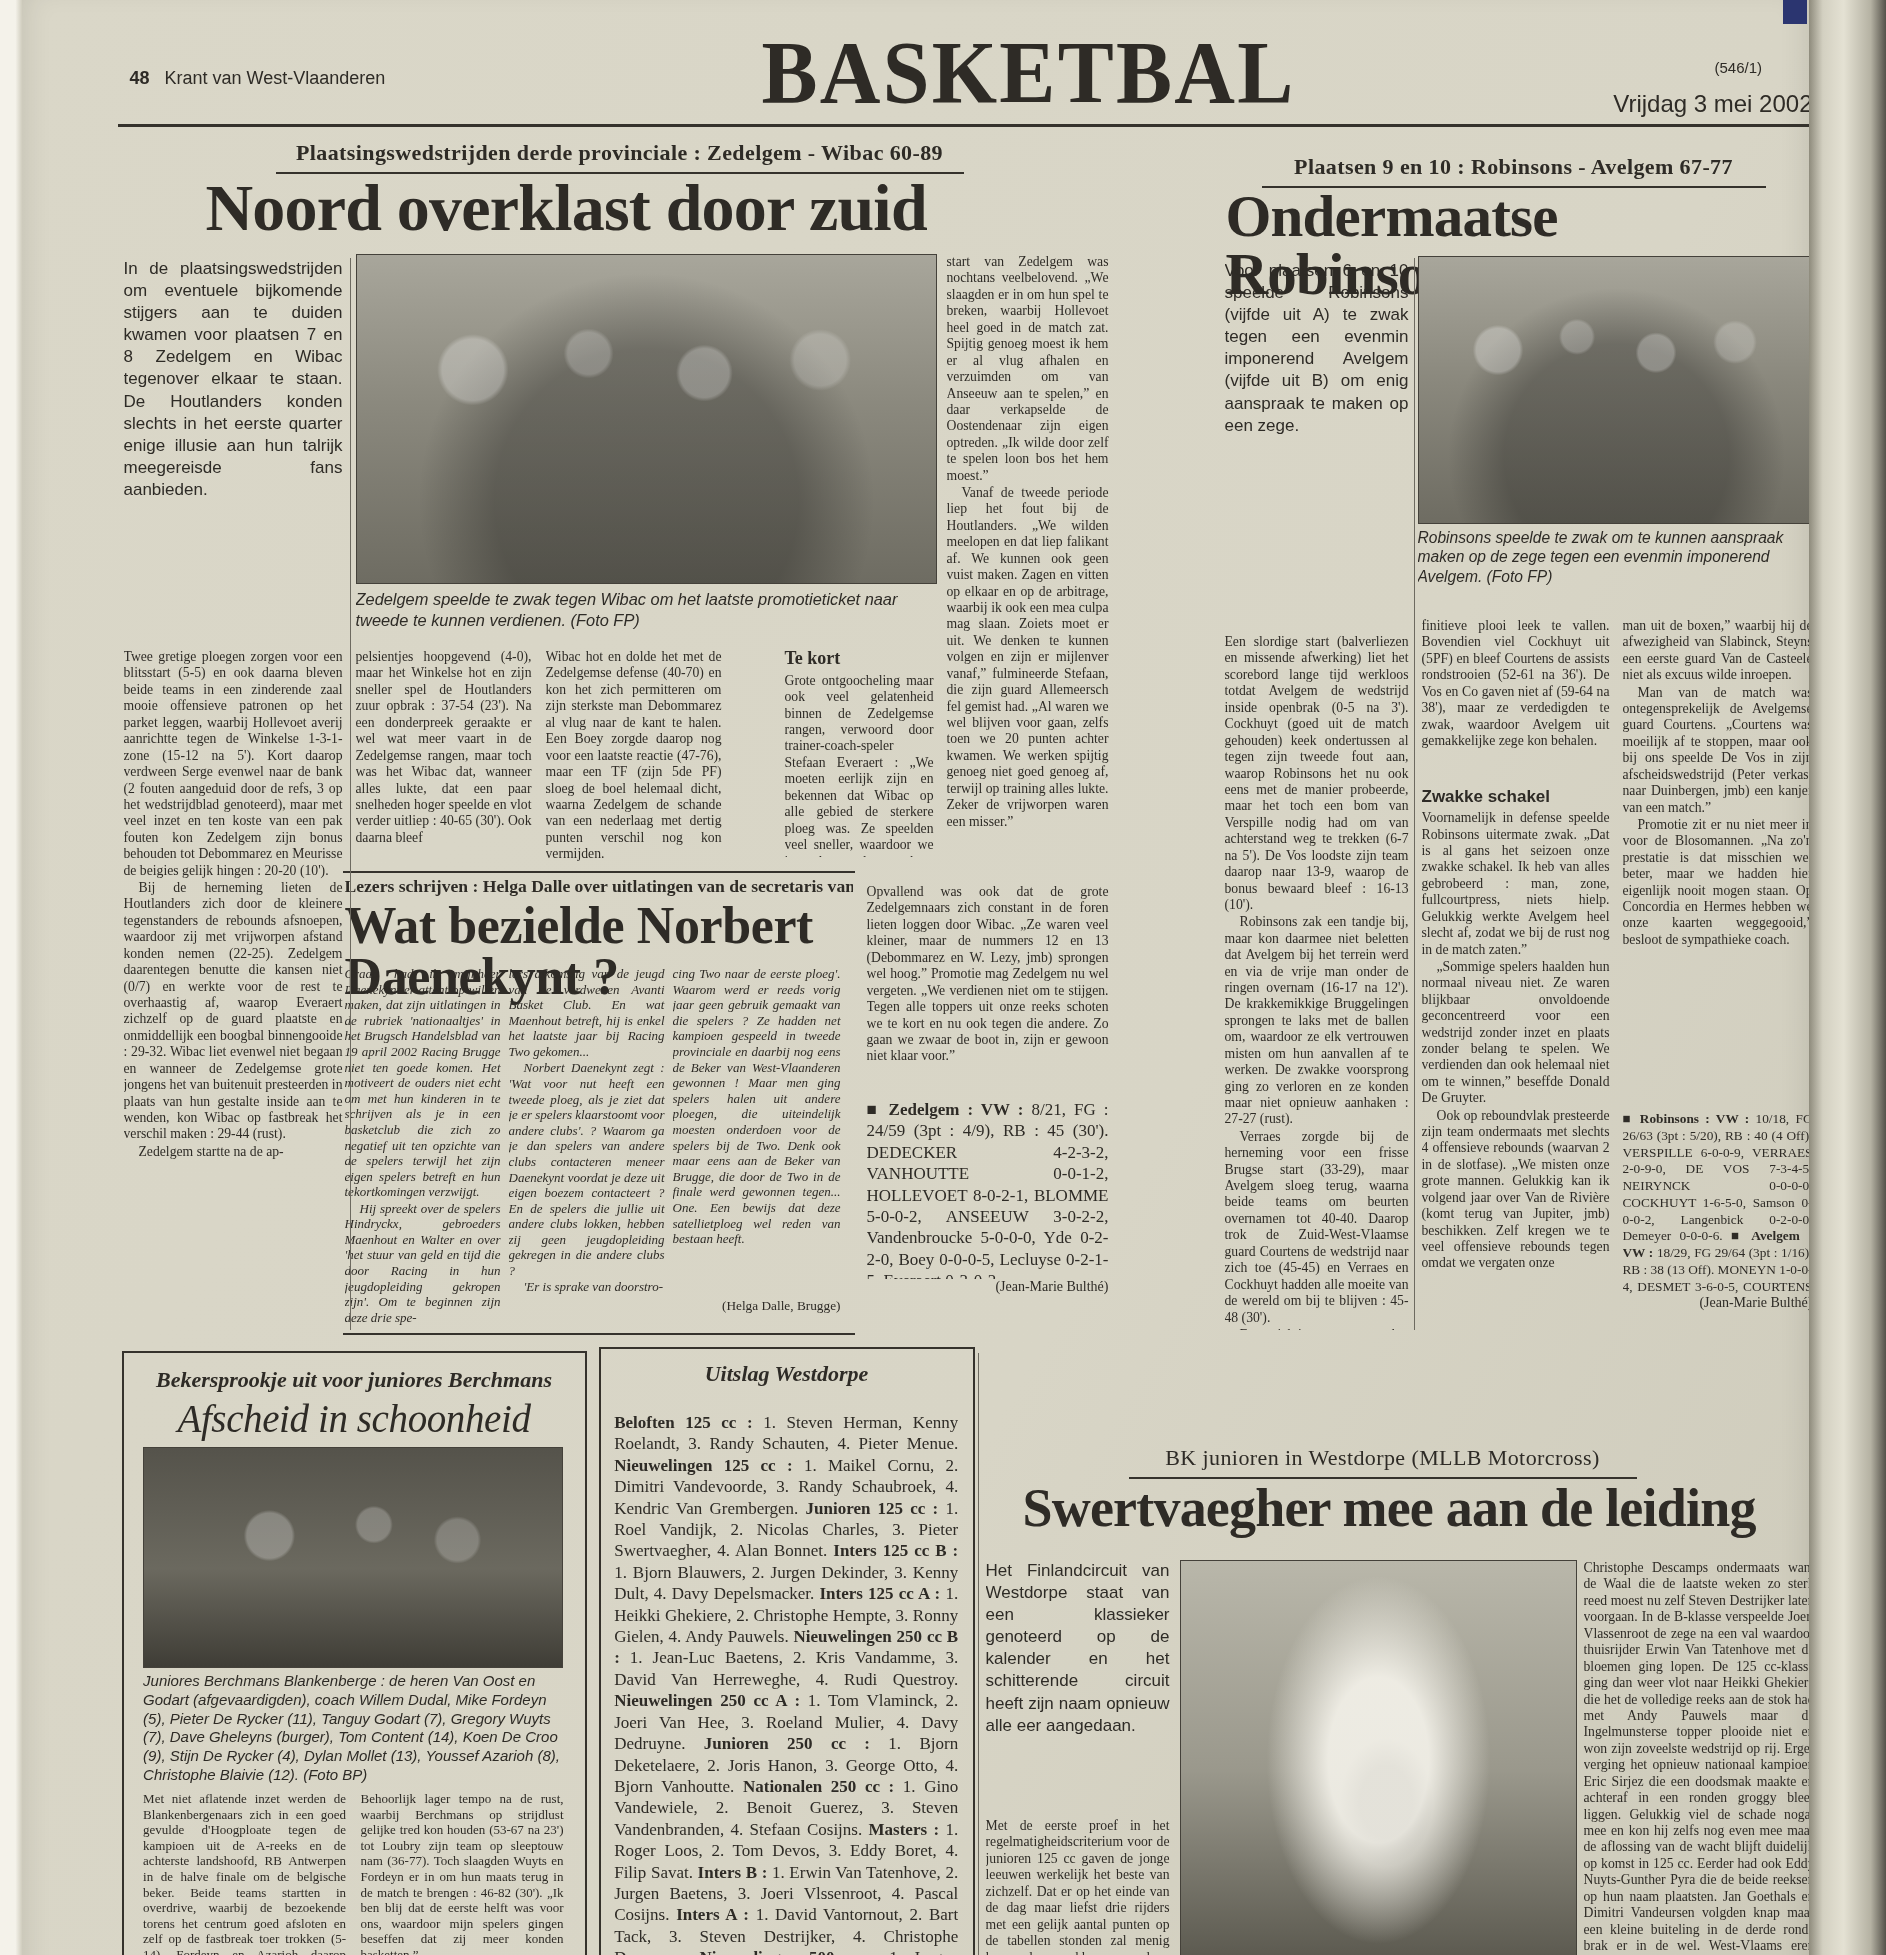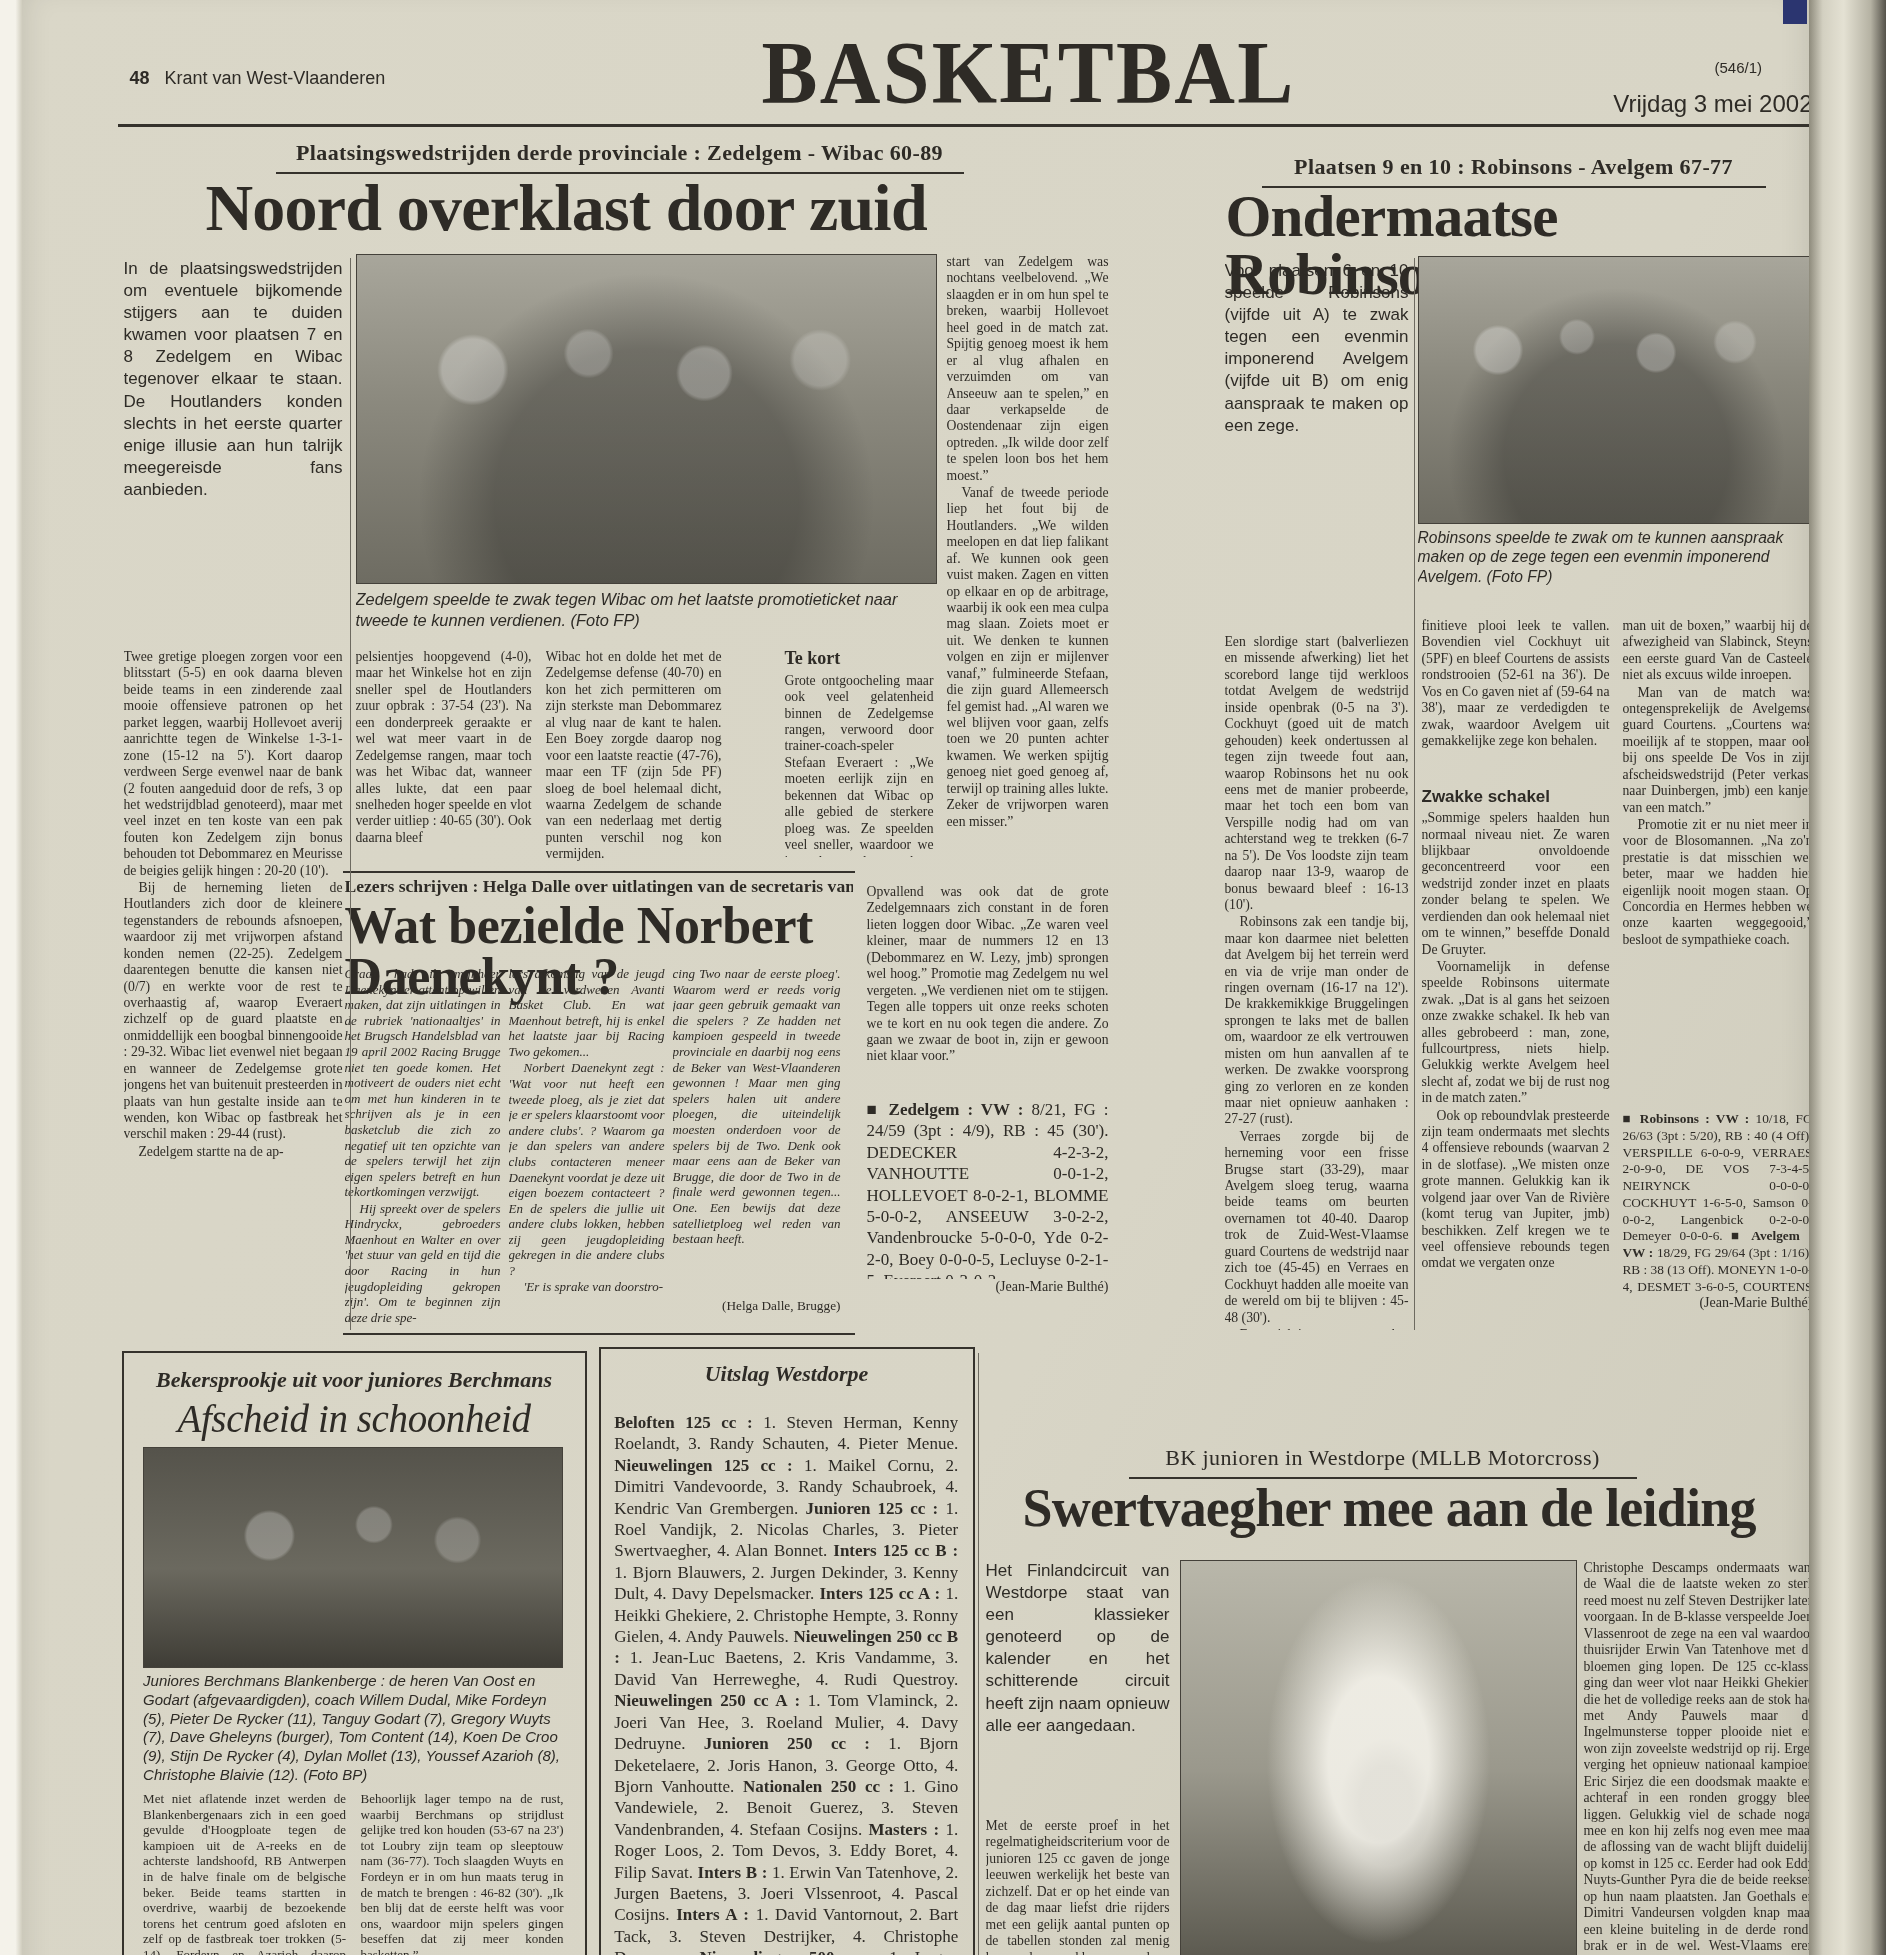--- a/index.html
+++ b/index.html
@@ -102,22 +102,22 @@
       <p>Robinsons zak een tandje bij, maar kon daarmee niet beletten dat Avelgem bij het terrein werd en via de vrije man onder de ringen overnam (16-17 na 12'). De krakkemikkige Bruggelingen sprongen te laks met de ballen om, waardoor ze elk vertrouwen misten om hun aanvallen af te werken. De zwakke voorsprong ging zo verloren en ze konden maar niet opnieuw aanhaken : 27-27 (rust).</p>
       <p>Verraes zorgde bij de herneming voor een frisse Brugse start (33-29), maar Avelgem sloeg terug, waarna beide teams om beurten overnamen tot 40-40. Daarop trok de Zuid-West-Vlaamse guard Courtens de wedstrijd naar zich toe (45-45) en Verraes en Cockhuyt hadden alle moeite van de wereld om bij te blijven : 45-48 (30').</p>
       <p>Evenwichtige start van het slotkwart tot Van Den Heede gemakkelijk infiltreerde (47-55 na 33') en halfweg dit gedeelte de wedstrijd in zijn de-</p>
     </div>
   <div class="abs" style="left:1400px;top:618px;width:188px;height:712px;">
     <div class="col" style="height:164px;">
         <p>finitieve plooi leek te vallen. Bovendien viel Cockhuyt uit (5PF) en bleef Courtens de assists rondstrooien (52-61 na 36'). De Vos en Co gaven niet af (59-64 na 38'), maar ze verdedigden te zwak, waardoor Avelgem uit gemakkelijke zege kon behalen.</p>
       </div>
     <div class="sub" style="font-weight:bold;font-size:17px;margin:5.5px 0 3.9px 0;">Zwakke schakel</div>
     <div class="col" style="height:493px;">
+        <p>Voornamelijk in defense speelde Robinsons uitermate zwak. „Dat is al gans het seizoen onze zwakke schakel. Ik heb van alles gebrobeerd : man, zone, fullcourtpress, niets hielp. Gelukkig werkte Avelgem heel slecht af, zodat we bij de rust nog in de match zaten.”</p>
         <p>„Sommige spelers haalden hun normaal niveau niet. Ze waren blijkbaar onvoldoende geconcentreerd voor een wedstrijd zonder inzet en plaats zonder belang te spelen. We verdienden dan ook helemaal niet om te winnen,” beseffde Donald De Gruyter.</p>
-        <p>Voornamelijk in defense speelde Robinsons uitermate zwak. „Dat is al gans het seizoen onze zwakke schakel. Ik heb van alles gebrobeerd : man, zone, fullcourtpress, niets hielp. Gelukkig werkte Avelgem heel slecht af, zodat we bij de rust nog in de match zaten.”</p>
         <p>Ook op reboundvlak presteerde zijn team ondermaats met slechts 4 offensieve rebounds (waarvan 2 in de slotfase). „We misten onze grote mannen. Gelukkig kan ik volgend jaar over Van de Rivière (komt terug van Jupiter, jmb) beschikken. Zelf kregen we te veel offensieve rebounds tegen omdat we vergaten onze</p>
       </div>
   </div>
   <div class="abs" style="left:1601px;top:618px;width:190px;height:716px;">
     <div class="col" style="height:493px;">
         <p>man uit de boxen,” waarbij hij de afwezigheid van Slabinck, Steyns een eerste guard Van de Casteele niet als excuus wilde inroepen.</p>
         <p>Man van de match was ontegensprekelijk de Avelgemse guard Courtens. „Courtens was moeilijk af te stoppen, maar ook bij ons speelde De Vos in zijn afscheidswedstrijd (Peter verkast naar Duinbergen, jmb) een kanjer van een match.”</p>
         <p>Promotie zit er nu niet meer in voor de Blosomannen. „Na zo'n prestatie is dat misschien wel beter, maar we hadden hier eigenlijk nooit mogen staan. Op Concordia en Hermes hebben we onze kaarten weggegooid,” besloot de sympathieke coach.</p>
       </div>
     <div class="listbox" style="height:184px;font-size:13.3px;"><span class="lbl">■ Robinsons : VW : </span>10/18, FG 26/63 (3pt : 5/20), RB : 40 (4 Off). VERSPILLE 6-0-0-9, VERRAES 2-0-9-0, DE VOS 7-3-4-5, NEIRYNCK 0-0-0-0, COCKHUYT 1-6-5-0, Samson 0-0-0-2, Langenbick 0-2-0-0, Demeyer 0-0-0-6. <span class="lbl">■ Avelgem : VW : </span>18/29, FG 29/64 (3pt : 1/16), RB : 38 (13 Off). MONEYN 1-0-0-4, DESMET 3-6-0-5, COURTENS 4-4-11-6, VAN DEN HEEDE 3-0-2-7, DESCAMPS 2-0-4-2, Pees 0-2-0-0, T. Casier 0-0-0-0, J. Casier 0-2-4-5. </div>

